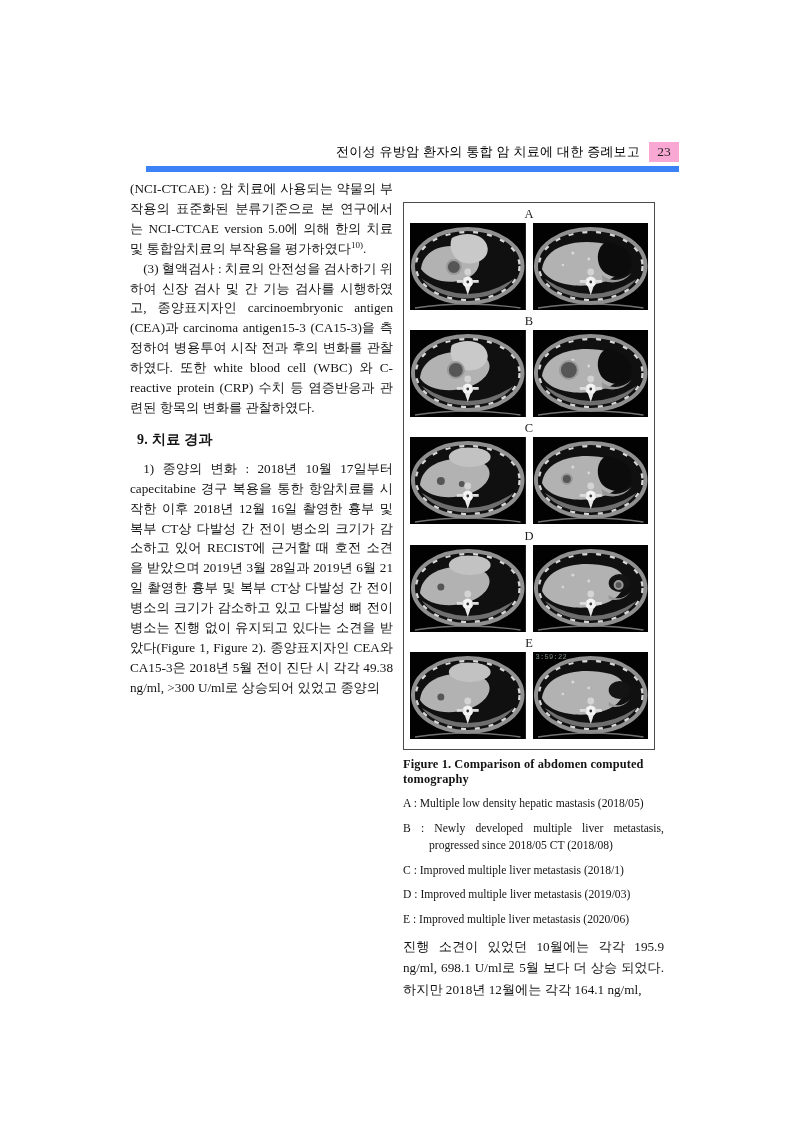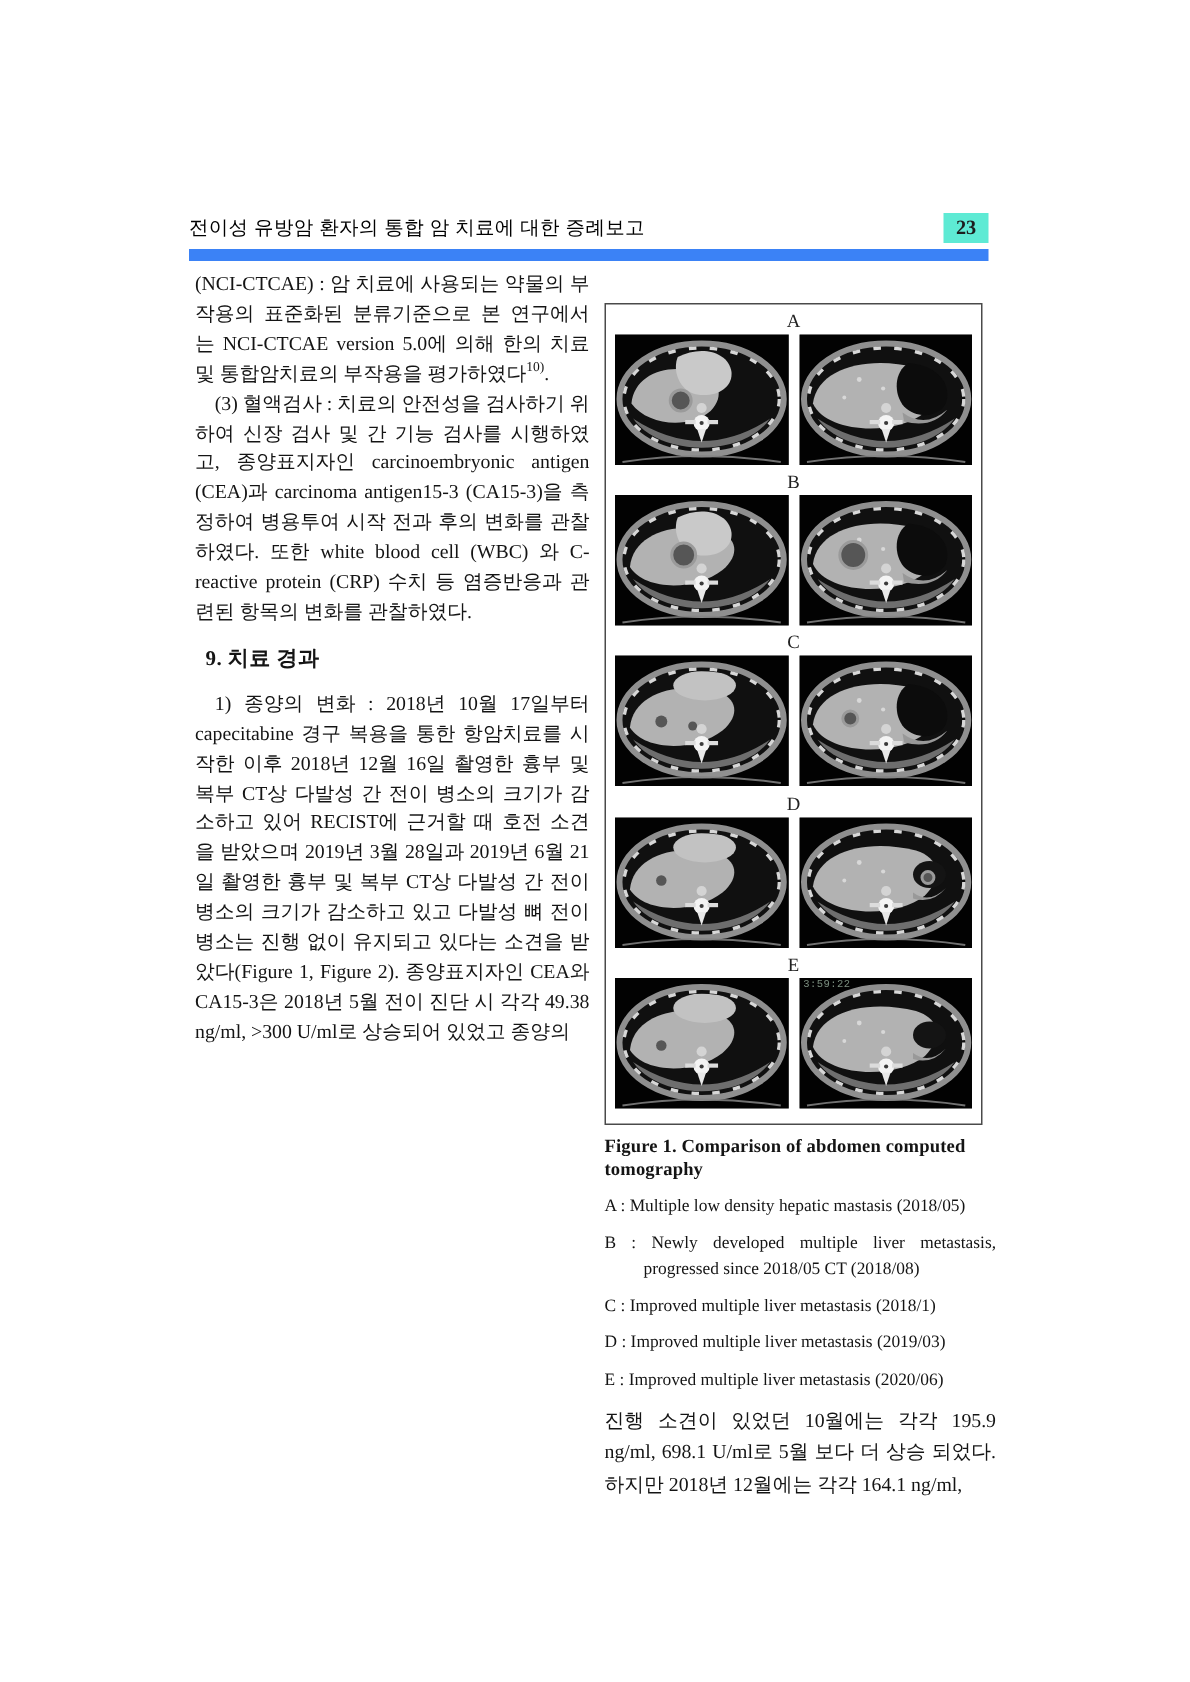--- a/index.html
+++ b/index.html
@@ -3,30 +3,30 @@
 <meta charset="utf-8">
 <style>
   html,body { margin:0; padding:0; background:#e8e8e8; }
   .page {
     position:relative; width:793px; height:1121px; background:#ffffff;
     margin:0 auto; overflow:hidden;
     font-family:"Liberation Serif","DejaVu Serif",serif; color:#141414;
   }
   
   .header {
-    position:absolute; left:126px; top:142px; width:533px;
-    border-bottom:8px solid #3b82f6; padding-bottom:4px;
-    display:flex; justify-content:space-between; align-items:center; gap:9px;
+    position:absolute; left:146px; top:142px; width:533px;
+    border-bottom:6px solid #3b82f6; padding-bottom:4px;
+    display:flex; justify-content:flex-end; align-items:center; gap:9px;
   }
   .header-title { font-size:13px; color:#000; letter-spacing:0.2px;
     font-family:"Liberation Sans","DejaVu Sans",sans-serif; }
   .page-badge {
-    min-width:30px; height:20px; background:#5eead4; color:#1d1d1d;
+    min-width:30px; height:20px; background:#f9a8d4; color:#1d1d1d;
     display:flex; align-items:center; justify-content:center;
-    font-size:13.5px; font-family:"Liberation Serif","DejaVu Serif",serif;font-weight:bold;
+    font-size:13.5px; font-family:"Liberation Serif","DejaVu Serif",serif;
   }
   
   .col-left  { position:absolute; left:130px; top:179px; width:263px; }
   .col-right { position:absolute; left:403px; top:202px; width:261px; }
   .text { font-size:13.2px; line-height:19.9px; text-align:justify; }
   .para { margin:0; }
   .para-indent { text-indent:1em; }
   sup { font-size:9px; line-height:0; }
   .section-heading {
     font-weight:bold; font-size:14px; margin:12px 0 9px 7px; letter-spacing:0.3px;

